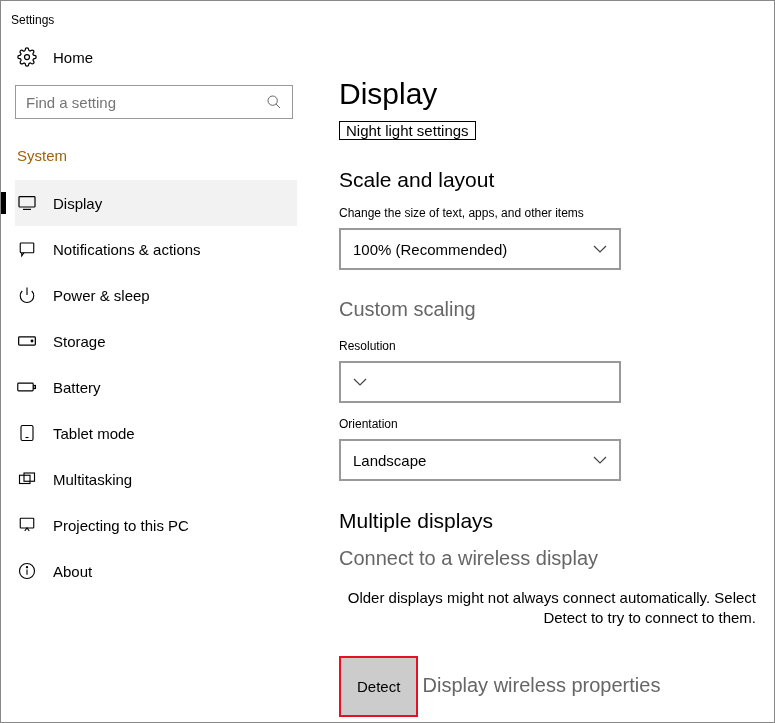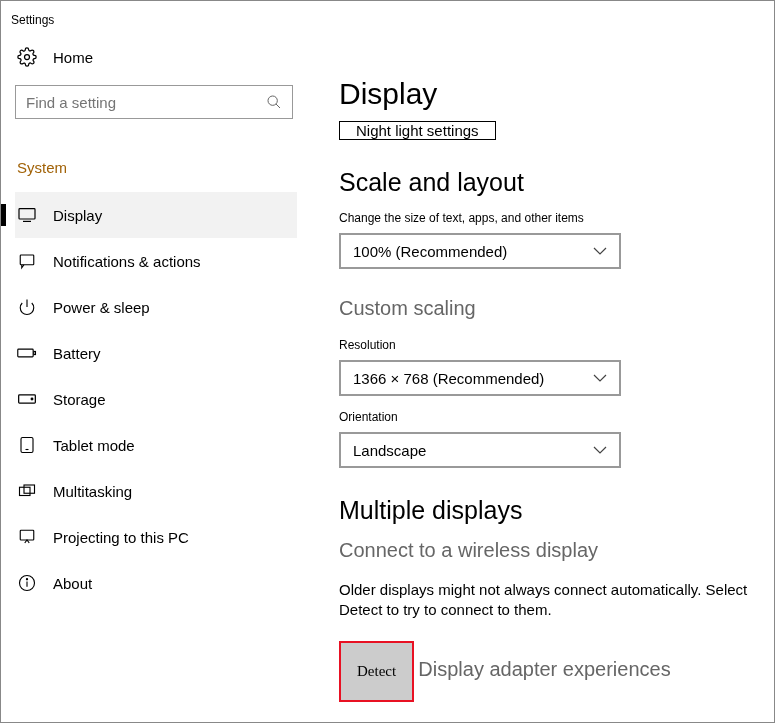--- a/index.html
+++ b/index.html
@@ -35,21 +35,21 @@
     padding: 18px 2px 18px 2px;
   }
   .home-row .label { font-size: 15px; }
   .search-box {
     border: 1px solid #999;
     height: 34px;
     display: flex;
     align-items: center;
     justify-content: space-between;
     padding: 0 10px;
-    margin-bottom: 40px;
+    margin-bottom: 28px;
     margin-right: 4px;
   }
   .search-box input {
     border: none;
     outline: none;
     font-size: 15px;
     width: 90%;
     color: #555;
     background: transparent;
   }
@@ -80,52 +80,51 @@
   }
   .nav li.sel { background: #f2f2f2; }
   .nav .icon { width: 20px; display: flex; justify-content: center; }
   .nav .label { font-size: 15px; }
   .main {
     flex: 1;
     padding: 0 18px 0 28px;
     overflow-y: hidden;
   }
   h1 { font-weight: 400; font-size: 30px; margin-top: 48px; margin-bottom: 10px; }
-  h2 { font-weight: 400; font-size: 25px; margin-top: 28px; margin-bottom: 14px; }
+  h2 { font-weight: 400; font-size: 21px; margin-top: 28px; margin-bottom: 14px; }
   .link-boxed {
     border: 1px solid #000;
     display: inline-block;
-    padding: 0 16px;
+    padding: 0 6px;
     font-size: 15px;
     color: #000;
   }
   .field-label { font-size: 12px; margin-bottom: 8px; }
   .muted-link { color: #666; font-size: 20px; margin-top: 14px; margin-bottom: 18px; cursor: pointer; display: inline-block; }
   .dropdown {
     border: 2px solid #999;
-    height: 36px;
+    height: 42px;
     width: 282px;
     display: flex;
     align-items: center;
     justify-content: space-between;
     padding: 15px 12px;
     margin-bottom: 14px;
     cursor: pointer;
   }
   .dropdown .chev {
     width: 14px;
   }
-  .desc { font-size: 15px; margin-bottom: 11px; line-height: 1.35; }
+  .desc { font-size: 15px; margin-bottom: 19px; line-height: 1.35; text-align: right; }
   .detect-btn {
     border: 2px solid #e81123;
     background: #ccc;
     padding: 20px 16px;
     font-size: 15px;
     cursor: pointer;
-    font-family: Liberation Serif, serif;
   }
   svg { display: block; }
 </style>
 </head>
 <body>
 
 <div class="titlebar">
   <span>Settings</span>
 </div>
 
@@ -176,35 +175,35 @@
         <span class="icon">
             <svg width="18" height="18" viewBox="0 0 24 24" fill="none" stroke="#000" stroke-width="1.5">
               <path d="M18.36 6.64a9 9 0 1 1-12.73 0"></path>
               <line x1="12" y1="2" x2="12" y2="12"></line>
             </svg>
           </span>
         <span class="label">Power &amp; sleep</span>
       </li>
       <li>
         <span class="icon">
+            <svg width="20" height="12" viewBox="0 0 24 14" fill="none" stroke="#000" stroke-width="1.5">
+              <rect x="2" y="2" width="20" height="10" rx="1"></rect>
+              <circle cx="18" cy="7" r="1" fill="#000"></circle>
+            </svg>
+          </span>
+        <span class="label">Storage</span>
+      </li>
+      <li>
+        <span class="icon">
             <svg width="20" height="14" viewBox="0 0 26 14" fill="none" stroke="#000" stroke-width="1.5">
               <rect x="1" y="2" width="20" height="10" rx="1"></rect>
               <rect x="22" y="5" width="2" height="4"></rect>
             </svg>
           </span>
         <span class="label">Battery</span>
-      </li>
-      <li>
-        <span class="icon">
-            <svg width="20" height="12" viewBox="0 0 24 14" fill="none" stroke="#000" stroke-width="1.5">
-              <rect x="2" y="2" width="20" height="10" rx="1"></rect>
-              <circle cx="18" cy="7" r="1" fill="#000"></circle>
-            </svg>
-          </span>
-        <span class="label">Storage</span>
       </li>
       <li>
         <span class="icon">
             <svg width="18" height="18" viewBox="0 0 24 24" fill="none" stroke="#000" stroke-width="1.5">
               <rect x="4" y="2" width="16" height="20" rx="2"></rect>
               <line x1="10" y1="18" x2="14" y2="18"></line>
             </svg>
           </span>
         <span class="label">Tablet mode</span>
       </li>
@@ -250,21 +249,20 @@
       <span class="chev">
           <svg width="14" height="8" viewBox="0 0 14 8" fill="none" stroke="#444" stroke-width="1.2">
             <polyline points="1 1 7 7 13 1"></polyline>
           </svg>
         </span>
     </div>
     <span class="muted-link">Custom scaling</span>
 
     <div class="field-label">Resolution</div>
     <div class="dropdown">
-      <span>1366 × 768 (Recommended)</span>
       <span class="chev">
           <svg width="14" height="8" viewBox="0 0 14 8" fill="none" stroke="#444" stroke-width="1.2">
             <polyline points="1 1 7 7 13 1"></polyline>
           </svg>
         </span>
     </div>
 
     <div class="field-label">Orientation</div>
     <div class="dropdown">
       <span>Landscape</span>
@@ -274,15 +272,15 @@
           </svg>
         </span>
     </div>
 
     <h2>Multiple displays</h2>
     <span class="muted-link" style="margin-top:0">Connect to a wireless display</span>
 
     <div class="desc">Older displays might not always connect automatically. Select Detect to try to connect to them.</div>
     <button class="detect-btn">Detect</button>
 
-    <div class="muted-link" style="margin-top:26px">Display adapter experiences</div>
+    <div class="muted-link" style="margin-top:26px">Display wireless properties</div>
   </div>
 </div>
 
 </body></html>

